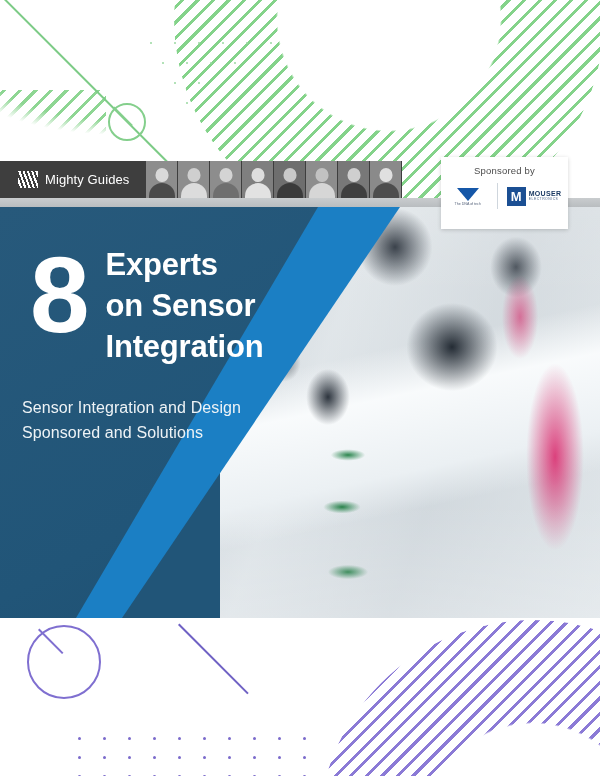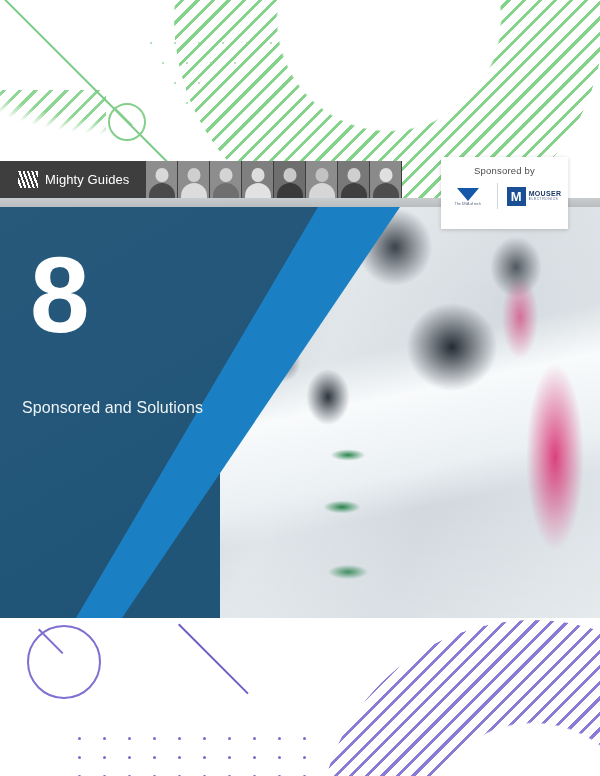--- a/index.html
+++ b/index.html
@@ -339,23 +339,29 @@
   </div>
 
   <div class="cover">
     <div class="photo"></div>
     <div class="photo-blur"></div>
     <div class="wedge-bright"></div>
     <div class="wedge-dark"></div>
 
     <div class="title-wrap">
       <div class="big-eight">8</div>
+      <div class="title-lines">
+        <div>Experts</div>
+        <div>on Sensor</div>
+        <div>Integration</div>
+      </div>
     </div>
 
     <div class="subtitle">
+      <div>Sensor Integration and Design</div>
       <div>Sponsored and Solutions</div>
     </div>
   </div>
 
   <div class="deco purple-ring"></div>
   <div class="deco purple-circle"></div>
   <div class="deco purple-tick"></div>
   <div class="deco purple-line"></div>
   <div class="deco purple-dots" id="purple-dots">
       <i style="left: 0px; top: 0px;"></i>

